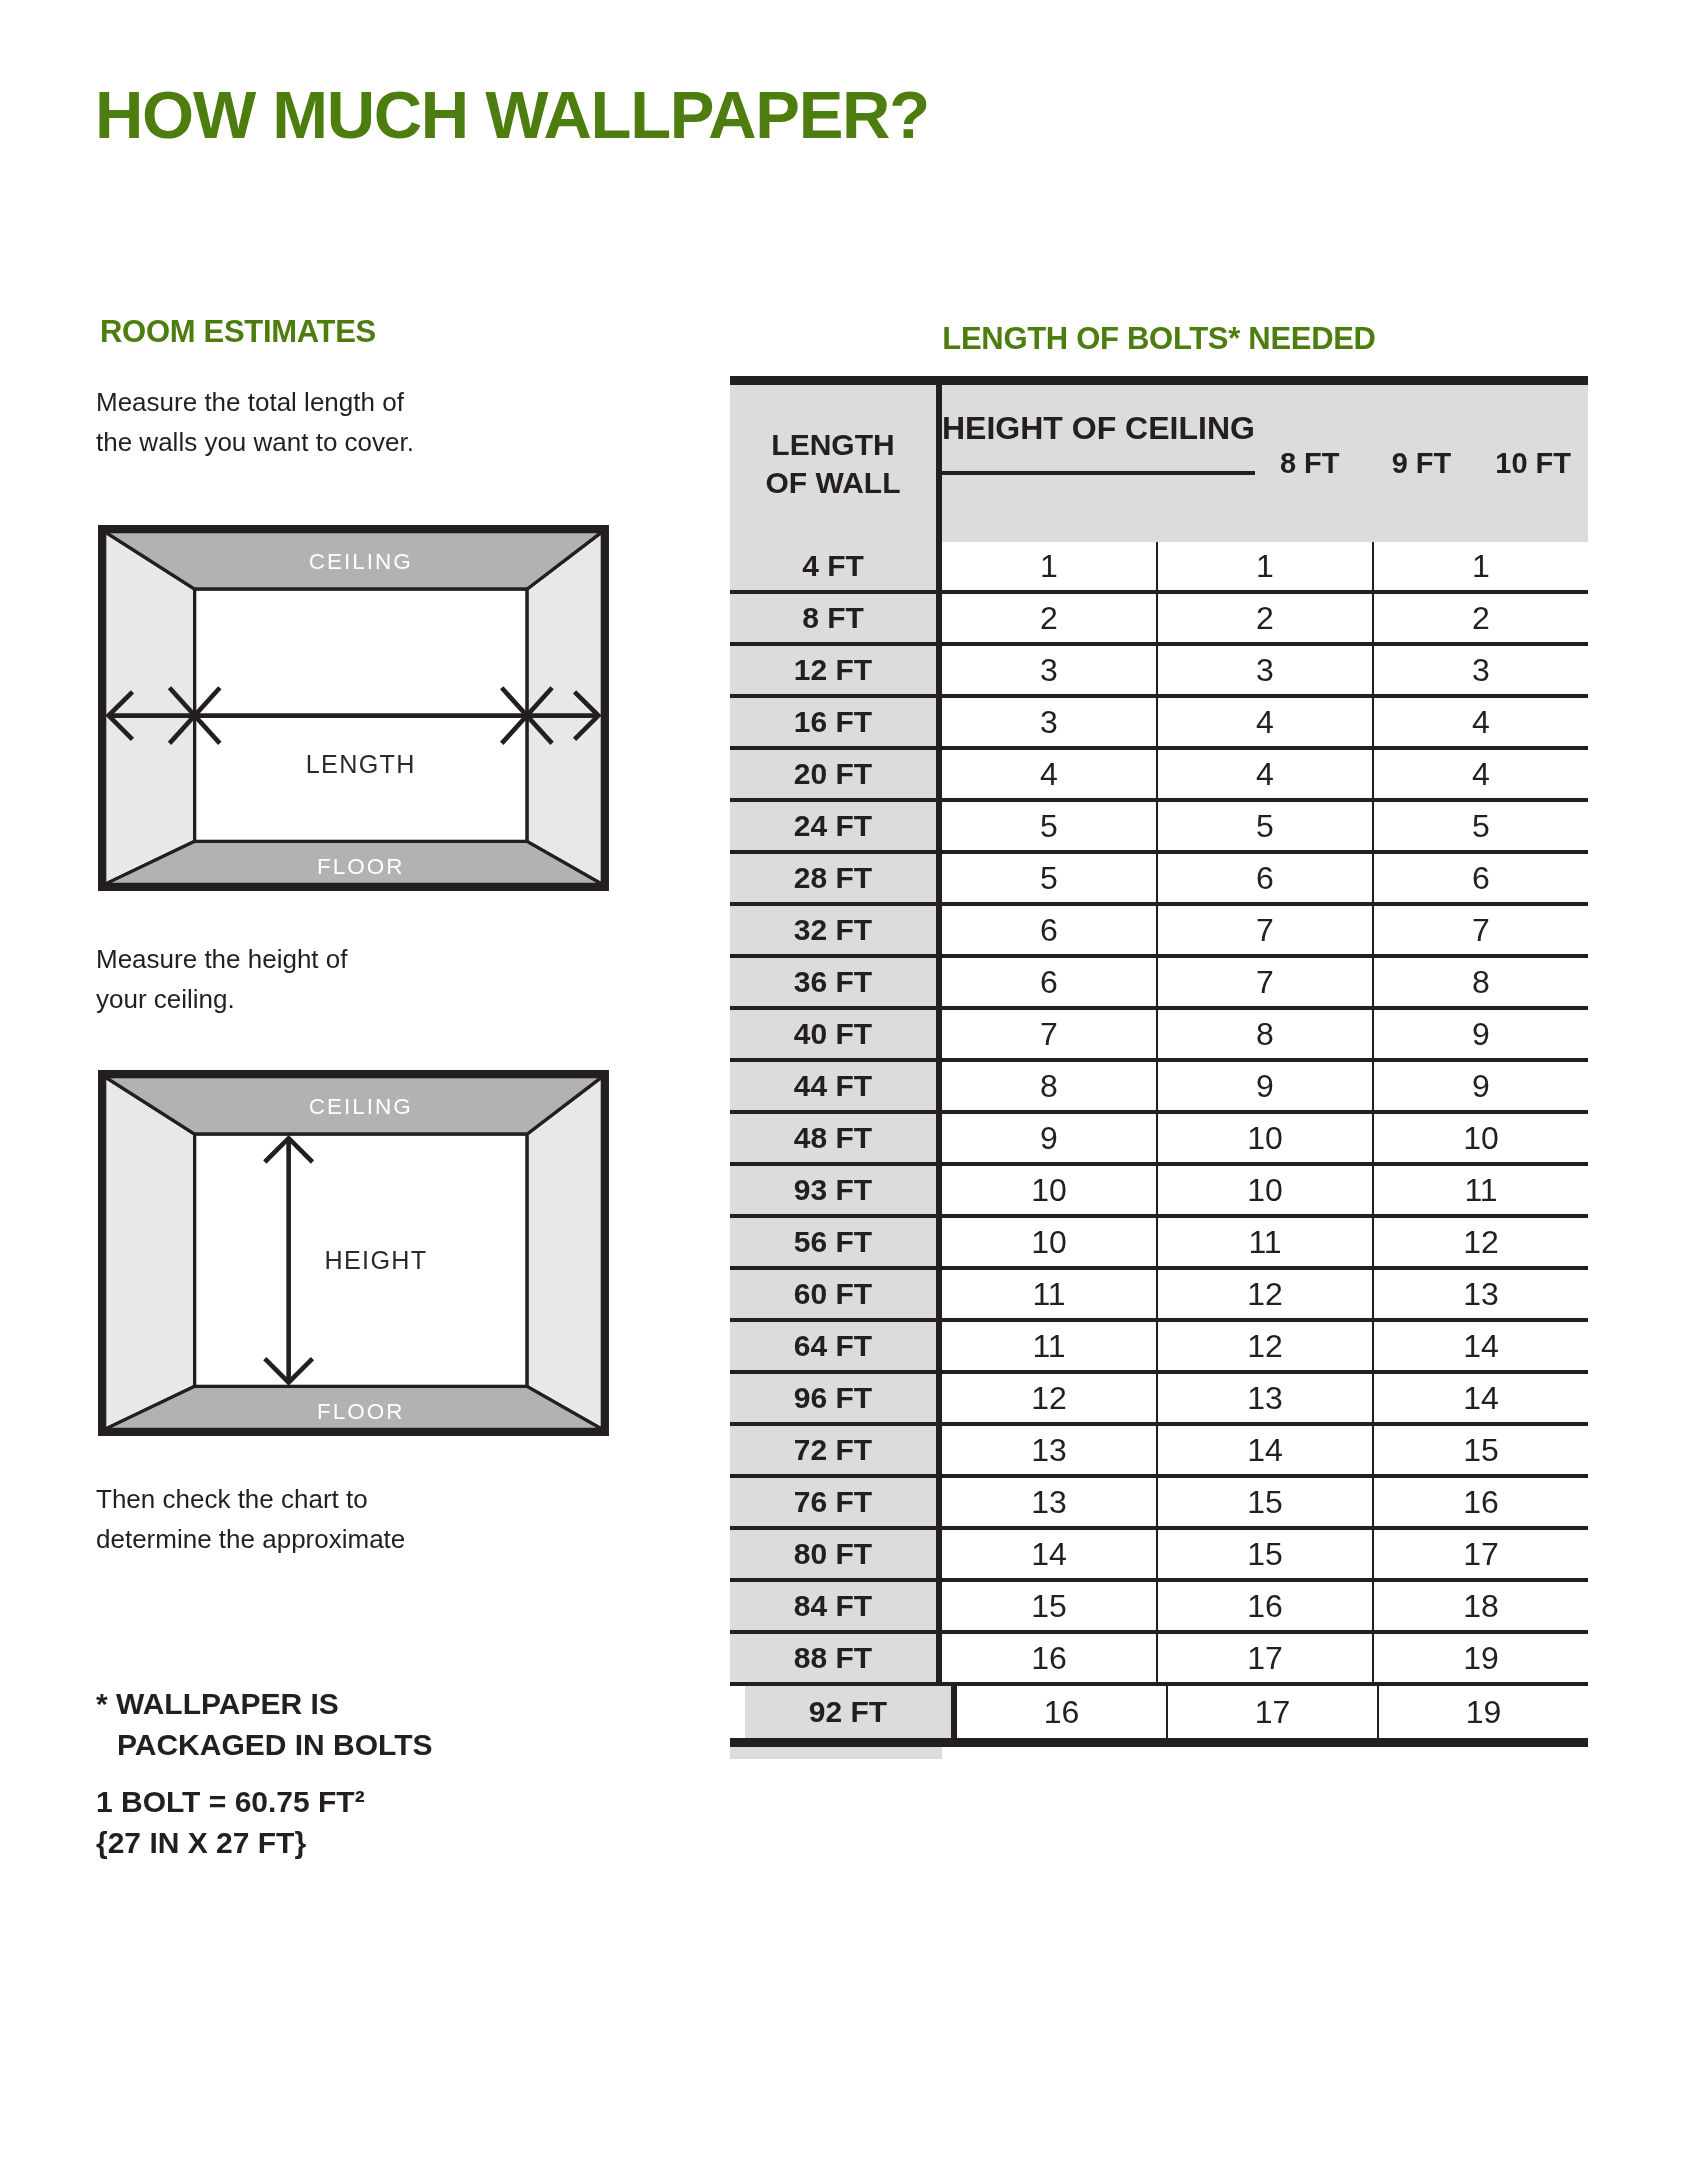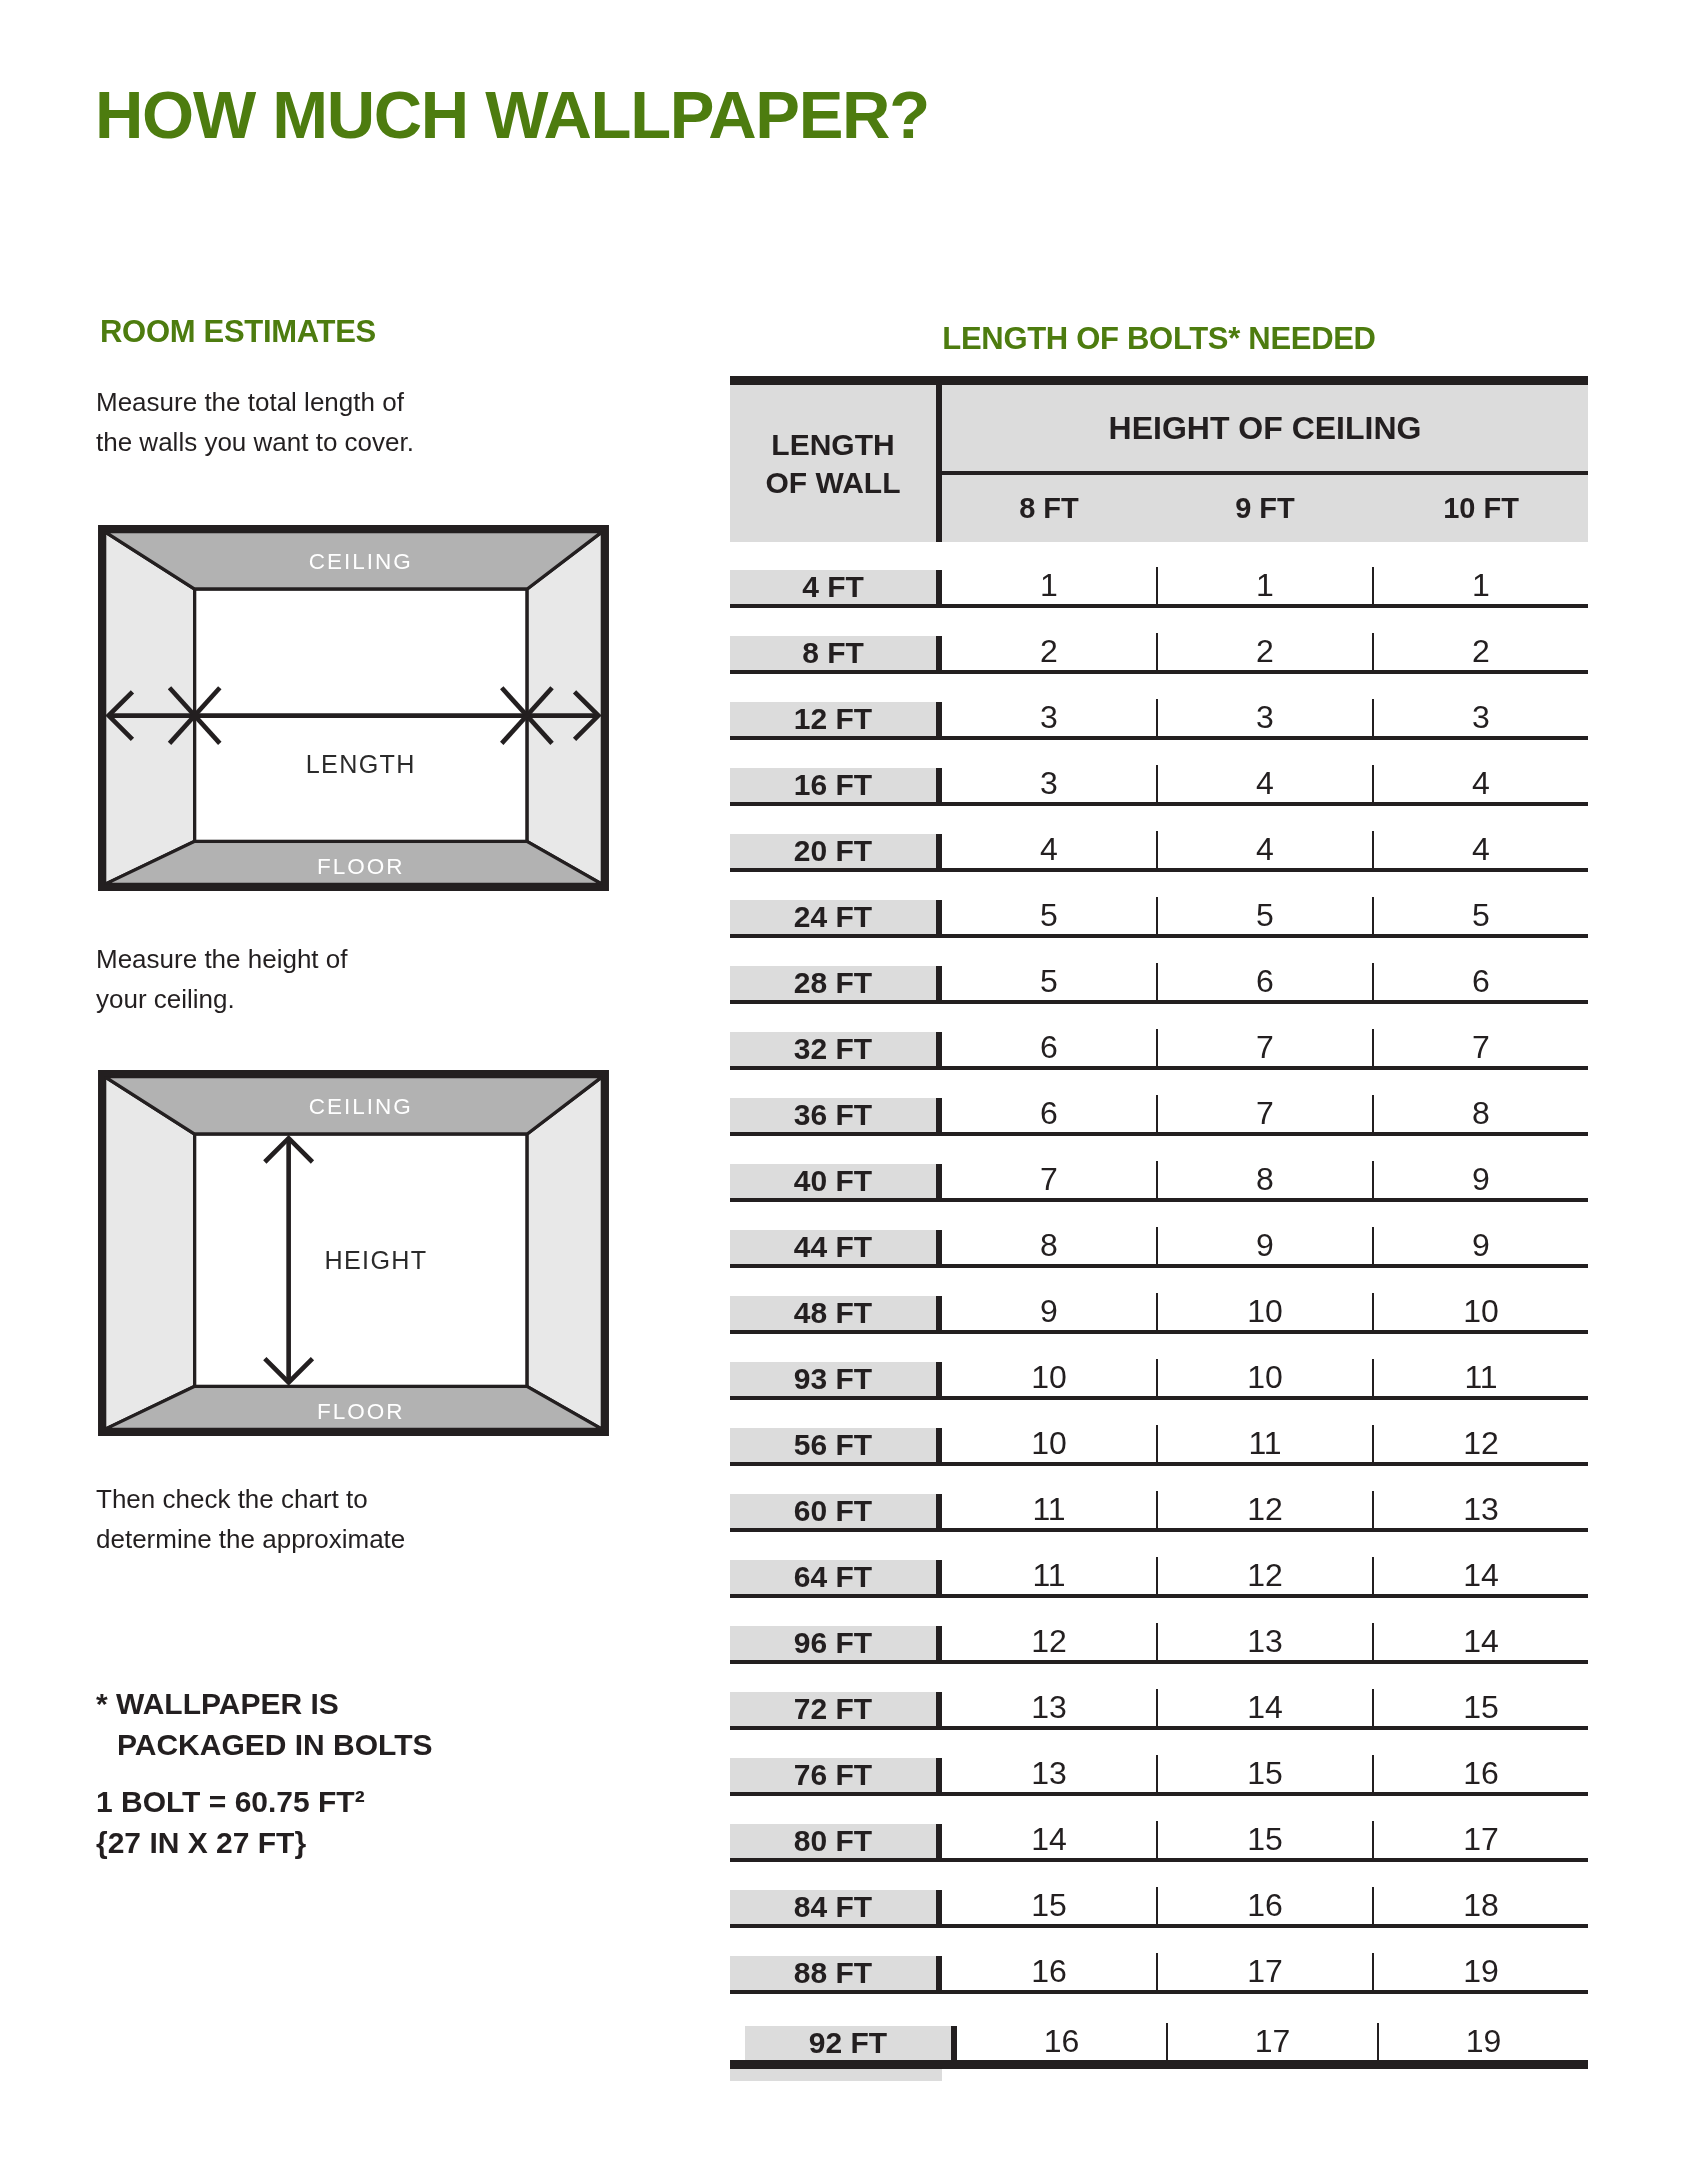--- a/index.html
+++ b/index.html
@@ -19,26 +19,26 @@
   #fn1b{top:1727px;left:117px;}
   #fn2{top:1784px;}
   #fn3{top:1825px;}
   #diagram1{left:98px;top:525px;}
   #diagram2{left:98px;top:1070px;}
 
   
   #bolts-table{left:730px;top:376px;width:858px;border-top:9.3px solid #231f20;}
   .thead{display:flex;height:157px;background:#dcdcdc;}
   .thead-left{width:212px;border-right:6.6px solid #231f20;display:flex;flex-direction:column;justify-content:center;align-items:center;font-weight:bold;font-size:30px;line-height:38px;box-sizing:border-box;}
-  .thead-right{flex:1;display:flex;flex-direction:column;}
+  .thead-right{flex:1;display:flex;flex-direction:row;}
   .group-h{height:90px;border-bottom:4.6px solid #231f20;display:flex;align-items:center;justify-content:center;font-weight:bold;font-size:32px;box-sizing:border-box;}
   .sub-row{flex:1;display:flex;align-items:center;}
   .sub-row .subcol{flex:1;text-align:center;font-weight:bold;font-size:29px;}
   .sub-row .subcol + .subcol{border-left:2.6px solid transparent;}
-  .trow{display:flex;height:66px;border-bottom:4.6px solid #231f20;box-sizing:border-box;align-items:flex-end;}
+  .trow{display:flex;height:52px;border-bottom:4.6px solid #231f20;box-sizing:border-box;}
   .trow:last-child{border-bottom:none;padding-left:15px;}
   .tlabel{width:212px;background:#dcdcdc;border-right:6.6px solid #231f20;display:flex;align-items:center;justify-content:center;font-weight:bold;font-size:30px;box-sizing:border-box;}
   .tcell{flex:1;display:flex;align-items:center;justify-content:center;font-size:32px;font-weight:400;background:#ffffff;box-sizing:border-box;}
   .tcell.c2,.tcell.c3{border-left:2.6px solid #231f20;}
   .tbottom{height:9.3px;background:#231f20;}
   .gray-tab{width:212px;height:12px;background:#dcdcdc;}
 
   svg text{font-family:"Liberation Sans",sans-serif;}
   .room-label-light{fill:#ffffff;font-size:34px;letter-spacing:3px;}
   .room-label-dark{fill:#2b2b2b;font-size:38px;letter-spacing:2px;}

